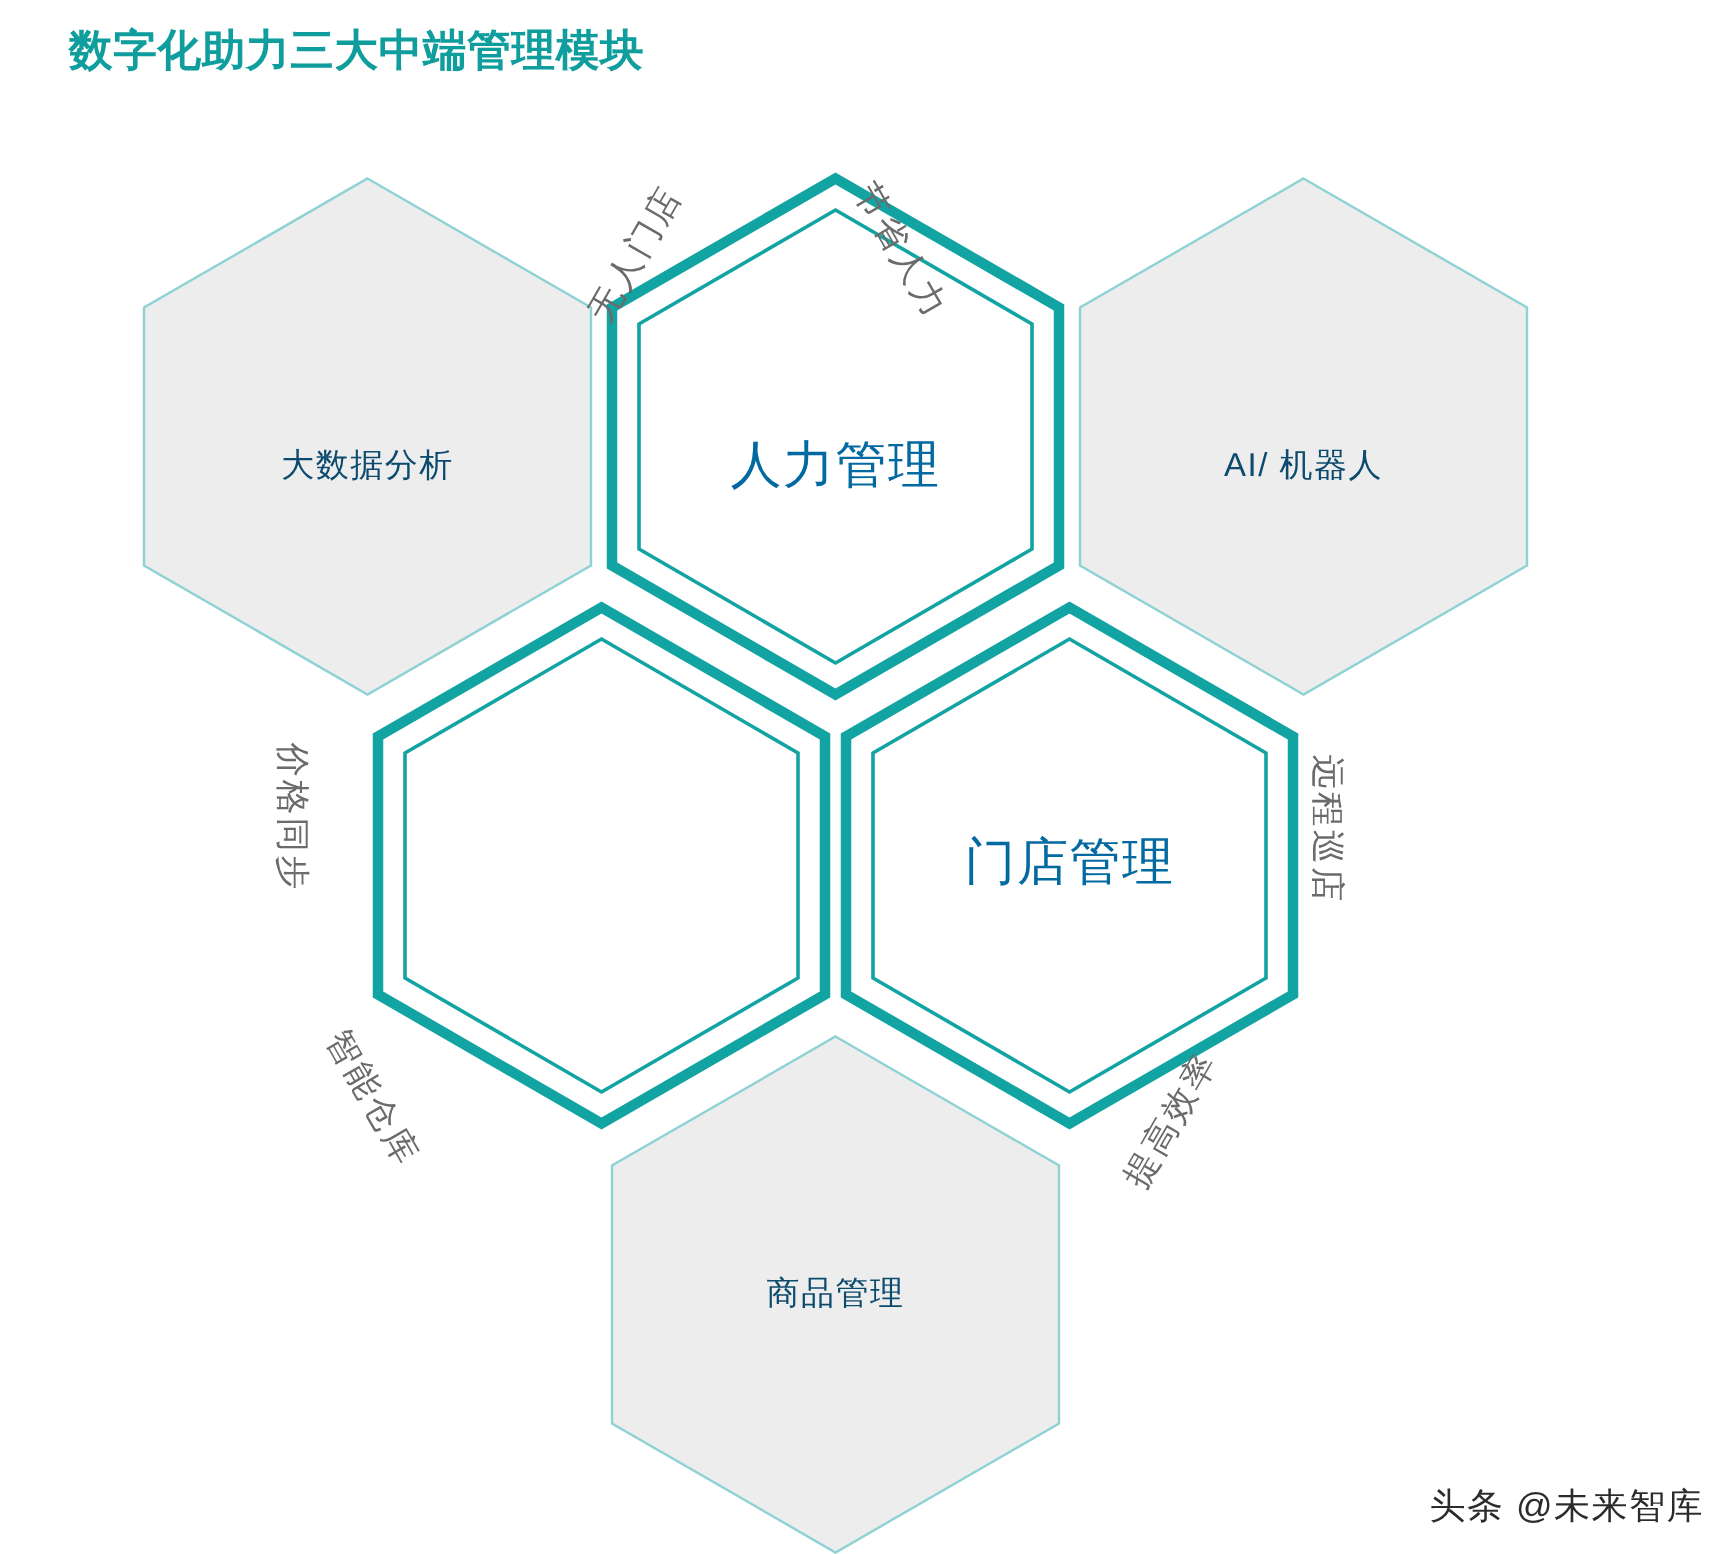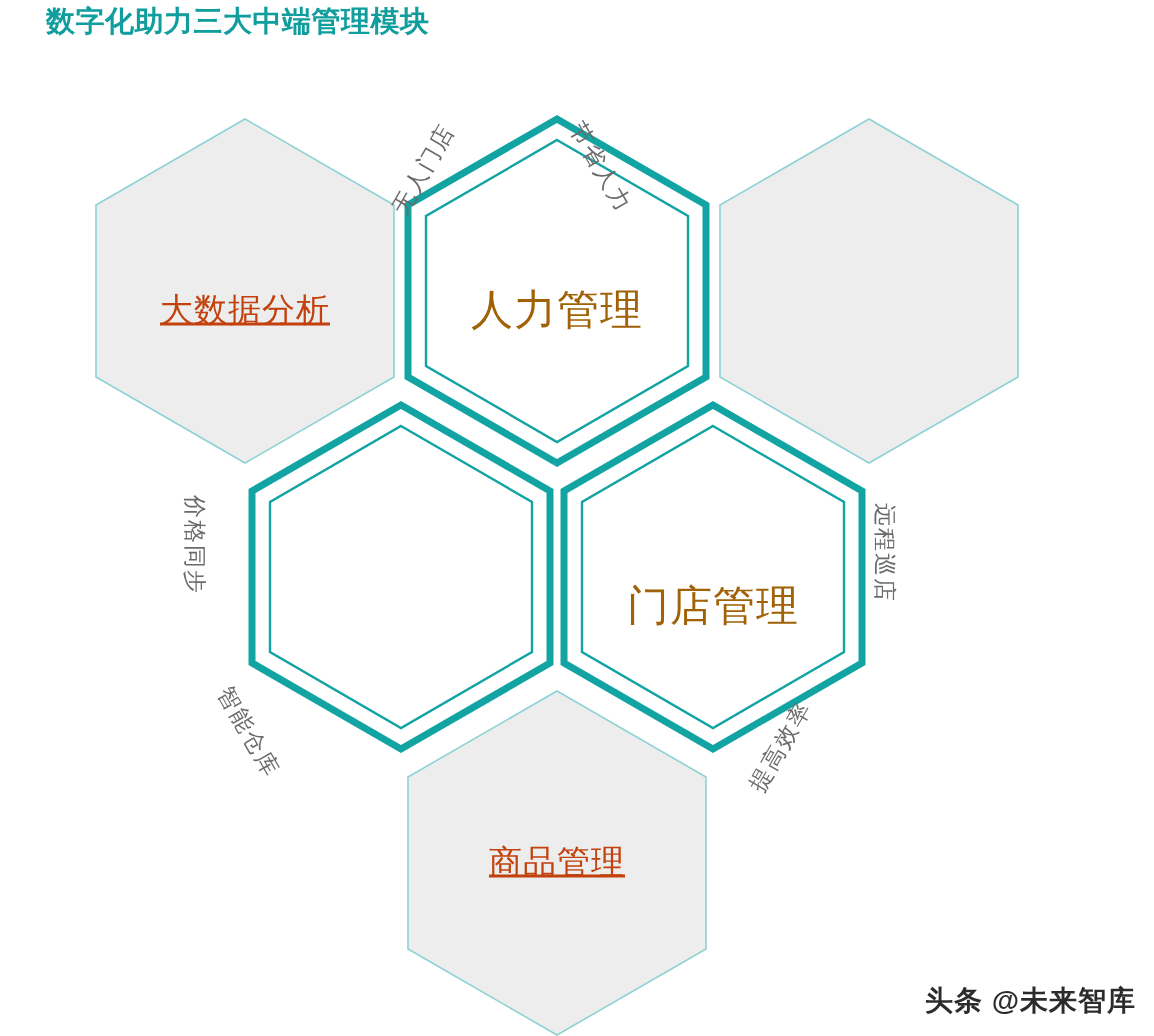--- a/index.html
+++ b/index.html
@@ -11,21 +11,21 @@
     width: 1154px;
     height: 1036px;
     position: relative;
     overflow: hidden;
     font-family: "Liberation Sans", "DejaVu Sans", sans-serif;
   }
 
   #page-title {
     position: absolute;
     left: 46px;
-    top: 2px;
+    top: 14px;
     font-size: 29px;
     font-weight: bold;
     color: #0f9d9d;
     letter-spacing: 0.5px;
     white-space: nowrap;
   }
 
   #diagram-stage {
     position: absolute;
     left: 0;
@@ -44,47 +44,46 @@
   }
 
   .hex-label {
     position: absolute;
     transform: translate(-50%, -50%);
     white-space: nowrap;
     text-align: center;
     pointer-events: none;
   }
   .hex-label.primary {
-    font-size: 42px;
-    color: #a16207;
+    font-size: 34px;
+    color: #0369a1;
     letter-spacing: 1px;
   }
   .hex-label.secondary {
-    font-size: 33px;
-    color: #c2410c;
+    font-size: 22px;
+    color: #0c4a6e;
     letter-spacing: 1px;
-    text-decoration: underline;
   }
 
   .edge-label {
     position: absolute;
     font-size: 23px;
     color: #6b6b6b;
     white-space: nowrap;
     letter-spacing: 2px;
     transform-origin: 0 0;
     pointer-events: none;
   }
 
   #watermark {
     position: absolute;
     right: 18px;
     bottom: 16px;
-    font-size: 28px;
-    font-weight: bold;
+    font-size: 24px;
+    font-weight: normal;
     color: #1a1a1a;
     letter-spacing: 1px;
     opacity: 0.92;
     white-space: nowrap;
     margin-left: 28px;
   }
 </style>
 </head>
 <body>
 
@@ -114,27 +113,28 @@
     </g>
 
     <g>
       <polygon points="713,405 862,491 862,663 713,749 564,663 564,491" fill="#ffffff" stroke="#12a3a3" stroke-width="7"></polygon>
       <polygon points="713,426 844,502 844,652 713,728 582,652 582,502" fill="#ffffff" stroke="#12a3a3" stroke-width="2.4"></polygon>
     </g>
   </svg>
 
   <div class="hex-label secondary" style="left:245px; top:310px;">大数据分析</div>
 
+  <div class="hex-label secondary" style="left:869px; top:310px;">AI/ 机器人</div>
 
   <div class="hex-label secondary" style="left:557px; top:862px;">商品管理</div>
 
   <div class="hex-label primary" style="left:557px; top:310px;">人力管理</div>
 
 
-  <div class="hex-label primary" style="left:713px; top:575px;margin-top:31px;">门店管理</div>
+  <div class="hex-label primary" style="left:713px; top:575px;">门店管理</div>
 
   <div class="edge-label" style="left:385px; top:205px; transform: rotate(-60deg);">无人门店</div>
 
   <div class="edge-label" style="left:589px; top:116px; transform: rotate(60deg);">节省人力</div>
 
   <div class="edge-label" style="left:210px; top:495px; transform: rotate(90deg);">价格同步</div>
 
   <div class="edge-label" style="left:237px; top:681px; transform: rotate(60deg);">智能仓库</div>
 
   <div class="edge-label" style="left:900px; top:503px; transform: rotate(90deg);">远程巡店</div>

